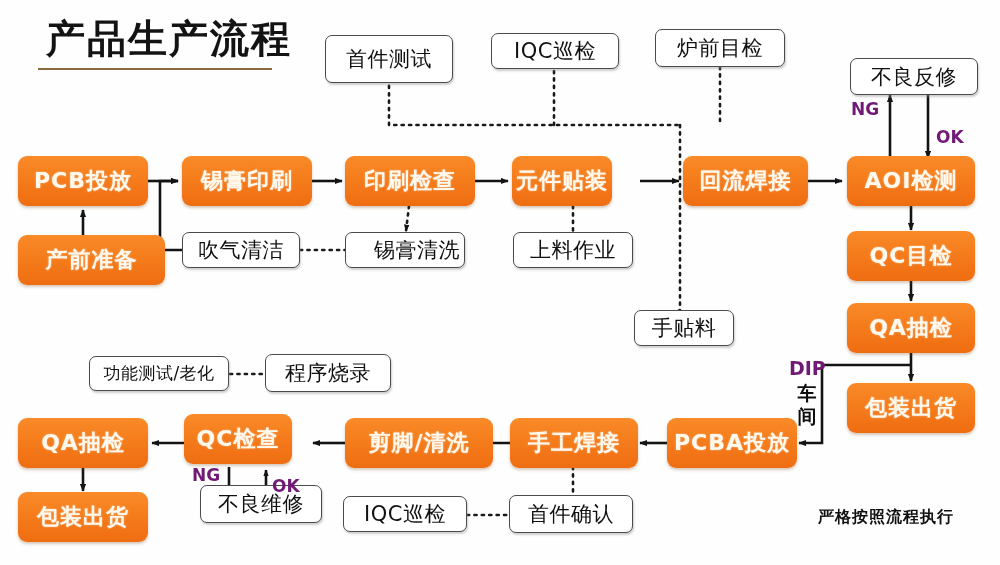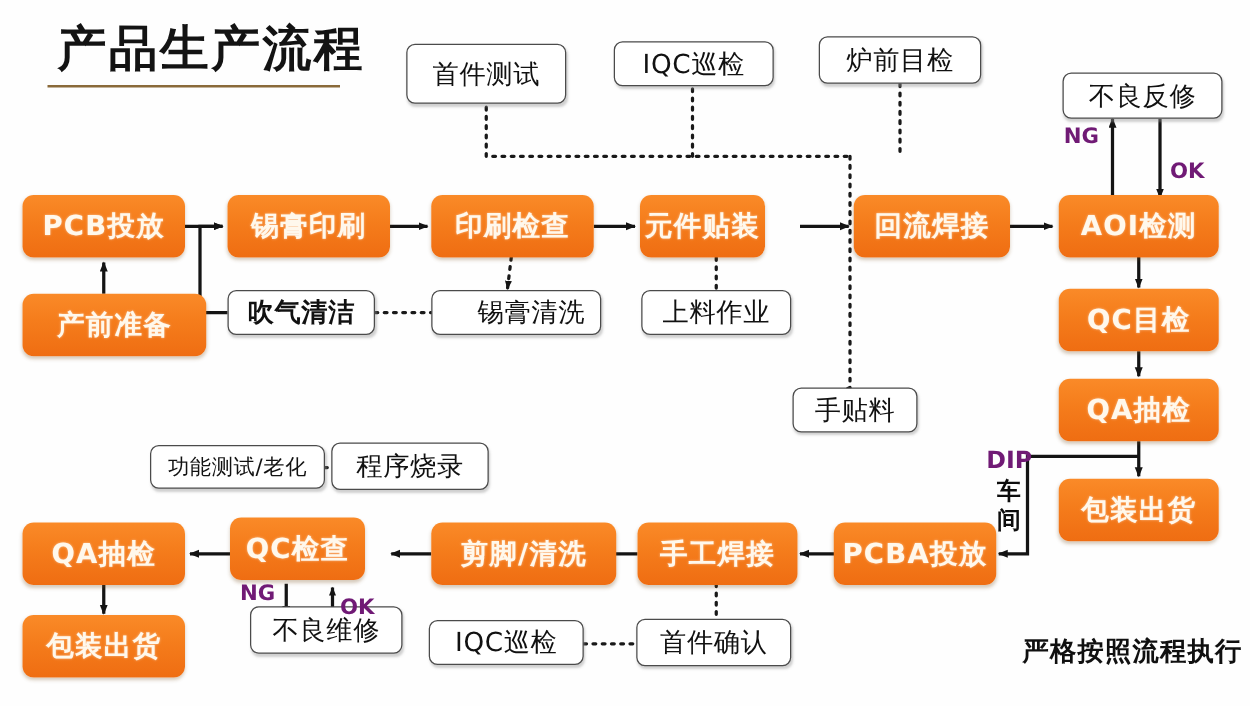--- a/index.html
+++ b/index.html
@@ -98,21 +98,21 @@
     font-size: 19px;
     font-weight: bold;
     color: #0d0d0d;
     width: 22px;
     text-align: center;
     line-height: 21px;
     z-index: 4;
   }
   .footnote {
     position: absolute;
-    font-size: 21px;
+    font-size: 16px;
     font-weight: bold;
     letter-spacing: 1px;
     color: #101010;
     white-space: nowrap;
     z-index: 4;
   }
 </style>
 </head>
 <body>
 
@@ -196,37 +196,37 @@
 
   <div class="obox" style="left:18px;  top:156px; width:130px; height:50px;">PCB投放</div>
   <div class="obox" style="left:182px; top:156px; width:130px; height:50px;">锡膏印刷</div>
   <div class="obox" style="left:345px; top:156px; width:130px; height:50px;">印刷检查</div>
   <div class="obox" style="left:512px; top:156px; width:100px; height:50px;">元件贴装</div>
   <div class="obox" style="left:683px; top:156px; width:125px; height:50px;">回流焊接</div>
   <div class="obox" style="left:847px; top:156px; width:128px; height:50px;">AOI检测</div>
 
   <div class="obox" style="left:18px; top:235px; width:147px; height:50px;text-align:right;">产前准备</div>
 
-  <div class="wbox" style="left:182px; top:232px; width:118px; height:36px;font-weight:bold;">吹气清洁</div>
-  <div class="wbox" style="left:345px; top:232px; width:136px; height:36px;padding-left:24px;">锡膏清洗</div>
+  <div class="wbox" style="left:182px; top:232px; width:118px; height:36px;">吹气清洁</div>
+  <div class="wbox" style="left:345px; top:232px; width:120px; height:36px;padding-left:24px;">锡膏清洗</div>
   <div class="wbox" style="left:513px; top:232px; width:120px; height:36px;">上料作业</div>
   <div class="wbox" style="left:634px; top:310px; width:100px; height:36px;">手贴料</div>
 
   <div class="obox" style="left:847px; top:231px; width:128px; height:50px;">QC目检</div>
   <div class="obox" style="left:847px; top:303px; width:128px; height:50px;">QA抽检</div>
   <div class="obox" style="left:847px; top:383px; width:128px; height:50px;">包装出货</div>
 
   <div class="obox" style="left:667px; top:418px; width:130px; height:50px;">PCBA投放</div>
   <div class="obox" style="left:510px; top:418px; width:128px; height:50px;">手工焊接</div>
   <div class="obox" style="left:345px; top:418px; width:148px; height:50px;">剪脚/清洗</div>
   <div class="obox" style="left:184px; top:414px; width:108px; height:50px;">QC检查</div>
   <div class="obox" style="left:18px;  top:418px; width:130px; height:50px;">QA抽检</div>
   <div class="obox" style="left:18px;  top:492px; width:130px; height:50px;">包装出货</div>
 
-  <div class="wbox small" style="left:89px; top:356px; width:140px; height:35px;margin-left:31px;">功能测试/老化</div>
+  <div class="wbox small" style="left:89px; top:356px; width:140px; height:35px;">功能测试/老化</div>
   <div class="wbox" style="left:265px; top:354px; width:126px; height:38px;">程序烧录</div>
   <div class="wbox" style="left:184px; top:485px; width:122px; height:38px;margin-left:16px;">不良维修</div>
   <div class="wbox" style="left:343px; top:496px; width:124px; height:36px;">IQC巡检</div>
   <div class="wbox" style="left:509px; top:495px; width:124px; height:38px;">首件确认</div>
 
   <div class="elabel" style="left:851px; top:99px;">NG</div>
   <div class="elabel" style="left:936px; top:127px;">OK</div>
   <div class="elabel" style="left:192px; top:465px;">NG</div>
   <div class="elabel" style="left:272px; top:476px;">OK</div>
 

